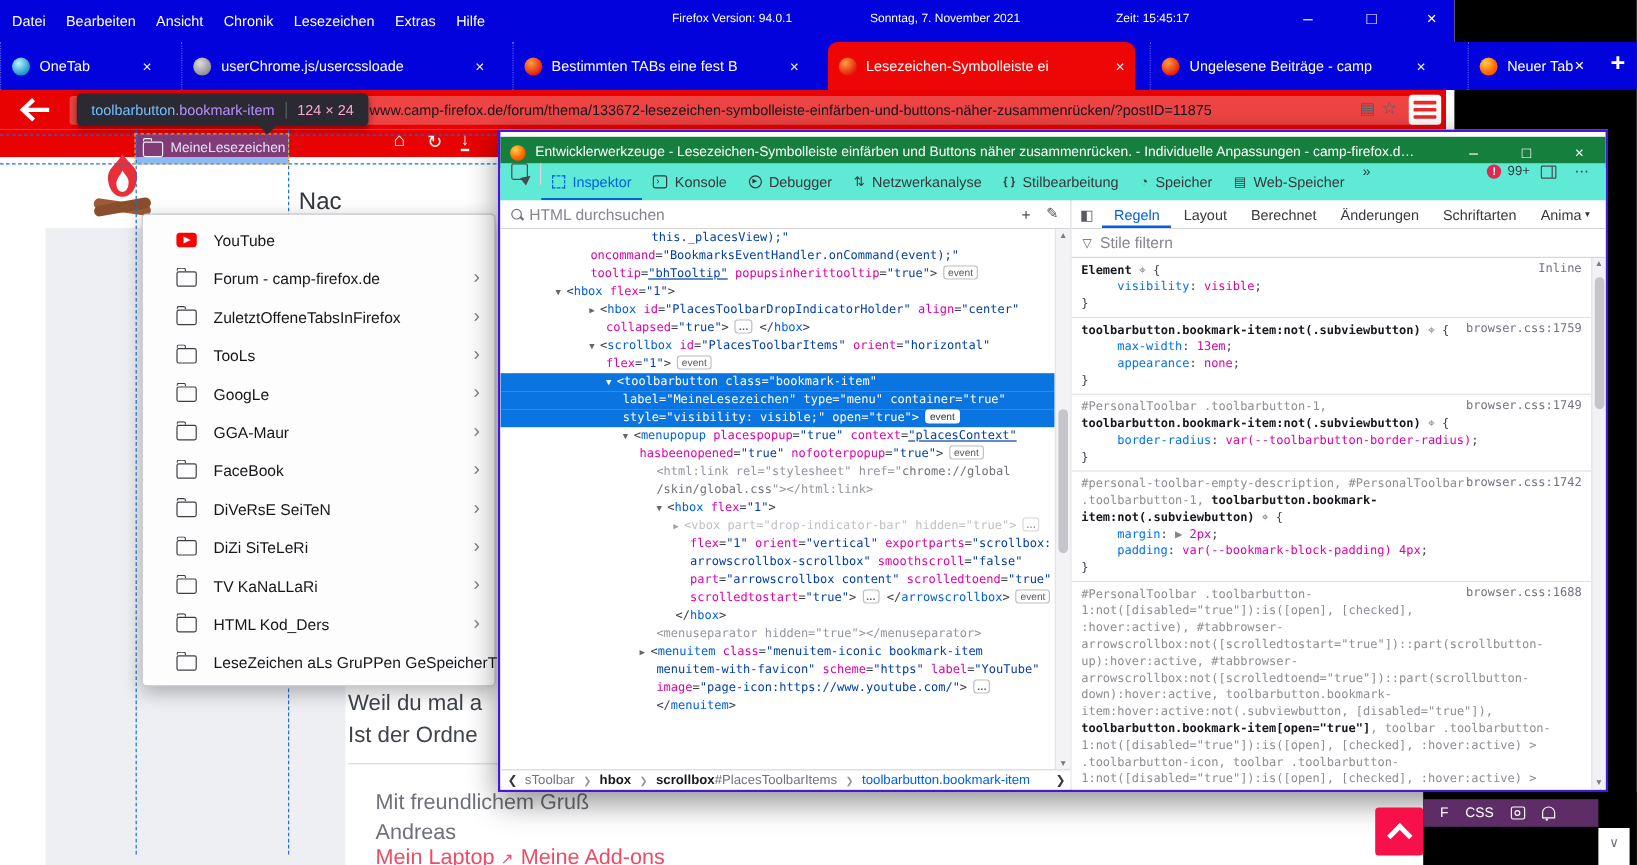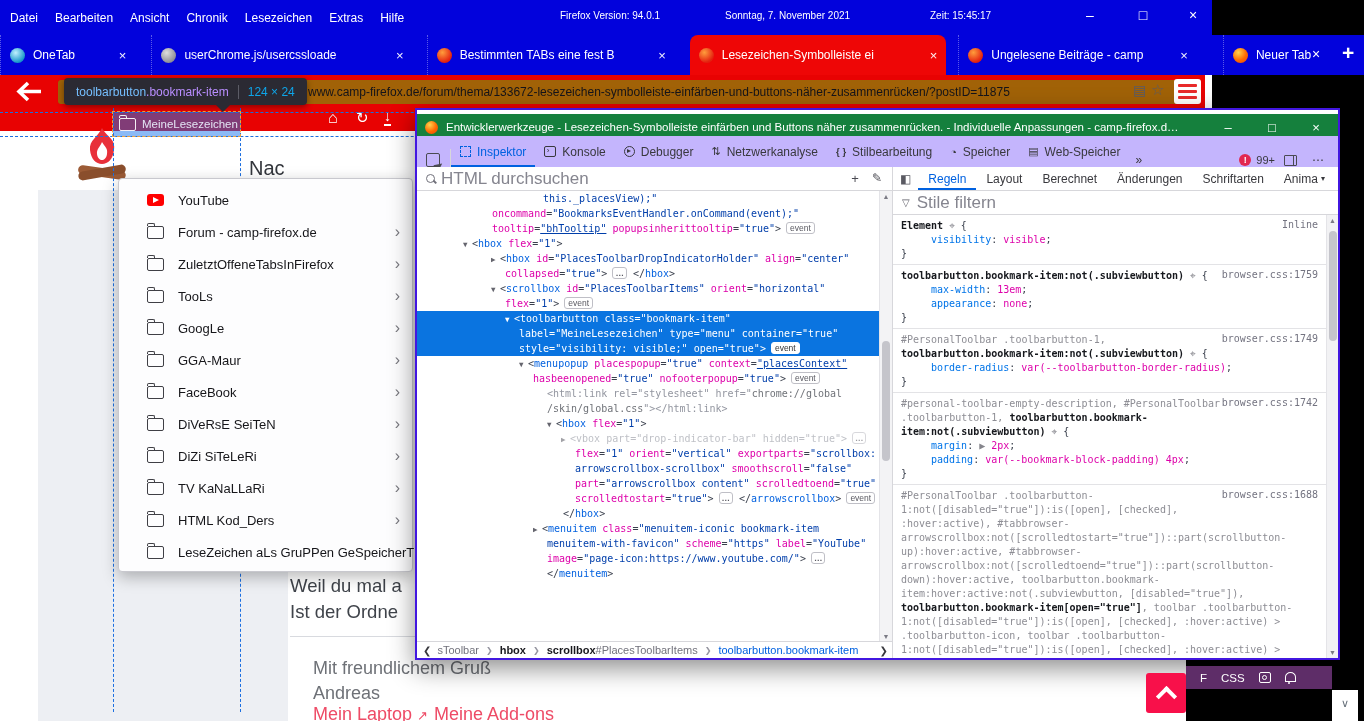--- a/index.html
+++ b/index.html
@@ -20,21 +20,21 @@
   .tab.active{background:#EE0606;border-radius:8px 8px 0 0;border-left:none}
   .tab .fav{flex:0 0 15px;width:15px;height:15px;border-radius:50%;margin-right:8px}
   .tab .tab-label{flex:1;overflow:hidden;text-overflow:clip}
   .tab .tab-close{margin-left:10px;font-size:13px;opacity:.95}
   .ic-pin{background:radial-gradient(circle at 38% 32%,#bff0ff,#1796c9 70%)}
   .ic-grey{background:radial-gradient(circle at 38% 32%,#ddd,#8a8a93 75%)}
   .ic-camp{background:radial-gradient(circle at 36% 30%,#ff9d3c,#e3200f 70%)}
   .ic-firefox{background:radial-gradient(circle at 36% 30%,#ffd24d,#ff6a00 55%,#e8420e)}
 
   #navbar{left:0;top:75px;width:1205px;height:33px;background:#E80202}
-  #urlbar{left:58px;top:80px;width:1130px;height:24px;background:#a16207;border-radius:3px;overflow:hidden}
+  #urlbar{left:58px;top:80px;width:1130px;height:24px;background:#ef4444;border-radius:3px;overflow:hidden}
   #url-text{position:absolute;left:250px;top:0;line-height:24px;font-size:12px;color:#15141a;white-space:nowrap}
   .url-icon{position:absolute;top:3px;font-size:14px;color:#5b5b66}
   #hamburger{left:1174px;top:79px;width:27px;height:25px;background:#fff;border-radius:3px;padding-top:2px;box-sizing:border-box}
   #hamburger i{display:block;height:3px;background:#E82A2A;margin:3px 4px;border-radius:1px}
 
   #bmbar{left:0;top:108px;width:1205px;height:23px;background:#E80202}
   .bm-ico{position:absolute;color:#fff;font-size:16px;top:109px}
 
   
   .guide-h{left:0;width:1205px;height:0;border-top:1px dashed #1C6FE0;z-index:30}
@@ -42,21 +42,21 @@
   #hl-btn{left:113px;top:112px;width:127px;height:24px;background:rgba(26,118,235,.5);outline:1.6px dashed #F0A33C;z-index:35;display:flex;align-items:center;padding-left:6px;box-sizing:border-box}
   #hl-btn .hl-label{color:rgba(235,243,255,.92);font-size:11.5px;margin-left:6px;white-space:nowrap}
   .ic-folder{width:15px;height:11px;border:1.5px solid #3F3F45;border-radius:2px;position:relative;display:inline-block;flex:0 0 auto}
   .ic-folder::before{content:"";position:absolute;top:-4px;left:-1.5px;width:6px;height:2px;border:1.5px solid #3F3F45;border-bottom:none;border-radius:2px 2px 0 0}
   .ic-folder.white, .ic-folder.white::before{border-color:rgba(255,255,255,.92)}
   #infobar{left:64px;top:78px;height:27px;background:#2B2A33;border-radius:4px;color:#D7D7DB;display:flex;align-items:center;padding:0 12px;font-size:12px;z-index:60;white-space:nowrap;box-shadow:0 2px 6px rgba(0,0,0,.4)}
   #infobar::after{content:"";position:absolute;left:152px;top:100%;border:7px solid transparent;border-top-color:#2B2A33}
   #infobar .if-tag{color:#75BFFF}
   #infobar .if-cls{color:#B98EFF}
   #infobar .if-sep{width:1px;height:14px;background:#5c5c66;margin:0 9px}
-  #infobar .if-dims{color:#0ea5e9}
+  #infobar .if-dims{color:#f9a8d4}
 
   
   #page-band{left:0;top:131px;width:1205px;height:59px;background:#fff}
   #page-head{left:249px;top:157px;font-size:20px;color:#33363C}
   #grey-col{left:38px;top:190px;width:250px;height:531px;background:#EDEFF3}
   #white-card{left:288px;top:190px;width:342px;height:531px;background:#fff}
   .post-q{font-size:18.5px;color:#3F434A}
   .post-sig{font-size:18px;color:#6E7177}
   .post-link{font-size:18px;color:#EE4B66}
   #post-hr{left:290px;top:636px;width:338px;height:0;border-top:1px solid #D8DADF}
@@ -72,21 +72,21 @@
   .ic-youtube{width:17px;height:12px;background:#F00;border-radius:3px;position:relative;display:inline-block;flex:0 0 auto}
   .ic-youtube::after{content:"";position:absolute;left:6px;top:2.5px;border-left:6px solid #fff;border-top:3.5px solid transparent;border-bottom:3.5px solid transparent}
 
   
   #devtools{left:415px;top:108px;width:925px;height:552px;background:#fff;border:2px solid #4217E0;box-sizing:border-box;z-index:100;box-shadow:0 8px 24px rgba(0,0,0,.45)}
   #dt-title{position:absolute;left:0;top:4px;width:100%;height:26px;background:#15803d;color:#fff;display:flex;align-items:center;font-size:11.5px}
   #dt-title .ff-ico{width:13px;height:13px;border-radius:50%;background:radial-gradient(circle at 36% 30%,#ffd24d,#ff6a00 55%,#e8420e);margin:0 8px}
   #dt-title .dt-ctrl{width:44px;text-align:center;font-size:13px}
   #dt-title .dt-title-text{flex:1;white-space:nowrap;overflow:hidden}
 
-  #dt-toolbar{position:absolute;left:0;top:26px;width:100%;height:31px;border-bottom:1px solid #D7D7DB;display:flex;align-items:flex-end;background:#c4b5fd}
+  #dt-toolbar{position:absolute;left:0;top:26px;width:100%;height:31px;border-bottom:1px solid #D7D7DB;display:flex;align-items:flex-start;background:#5eead4}
   .picker-icon{position:relative;width:12px;height:12px;border:1.4px solid #4a4a52;border-radius:2px;margin:0 10px 0 9px}
   .picker-icon::after{content:"";position:absolute;right:-4px;bottom:-4px;border-left:8px solid #4a4a52;border-top:4px solid transparent;border-bottom:4px solid transparent;transform:rotate(-38deg)}
   .dt-sep{width:1px;height:18px;background:#D7D7DB}
   .dt-tab{display:flex;align-items:center;gap:6px;padding:0 9px;height:100%;font-size:12px;color:#38383D}
   .dt-tab.active{color:#0061E0;box-shadow:inset 0 -2px 0 #0061E0}
   .dt-tab .tico{display:inline-flex;align-items:center;justify-content:center}
   .ic-inspector{width:9px;height:9px;border:1.4px dashed currentColor}
   .ic-console{width:10px;height:9px;border:1.3px solid currentColor;border-radius:2px;position:relative}
   .ic-console::after{content:"›";font-size:8px;position:absolute;left:1.5px;top:-1.5px}
   .ic-debugger{width:9px;height:9px;border:1.3px solid currentColor;border-radius:50%;position:relative}
@@ -98,21 +98,21 @@
   .dt-more{font-size:12px;color:#38383D;padding:0 6px}
   #dt-right{margin-left:auto;display:flex;align-items:center;gap:9px;padding-right:8px}
   .err-dot{width:12px;height:12px;border-radius:50%;background:#E22850;color:#fff;font-size:9px;font-weight:bold;text-align:center;line-height:12px}
   .err-count{font-size:11px;color:#38383D;margin-left:-4px}
   .ic-split{width:11px;height:9px;border:1.3px solid #4a4a52;border-radius:1px;position:relative}
   .ic-split::after{content:"";position:absolute;right:2px;top:0;bottom:0;border-left:1.3px solid #4a4a52}
 
   #dt-row3-left{position:absolute;left:0;top:57px;width:475px;height:24px;border-bottom:1px solid #D7D7DB;display:flex;align-items:center;background:#fff;box-sizing:border-box}
   .mag{position:relative;width:7px;height:7px;border:1.5px solid #71717B;border-radius:50%;margin:0 6px 0 9px}
   .mag::after{content:"";position:absolute;left:6px;top:6px;width:4px;height:1.5px;background:#71717B;transform:rotate(45deg)}
-  .ph-text{font-size:17px;color:#85858F}
+  .ph-text{font-size:13px;color:#85858F}
   #dt-row3-left .right-tools{margin-left:auto;display:flex;gap:13px;padding-right:10px;color:#4a4a52}
   #dt-divider{position:absolute;left:475px;top:57px;width:1px;height:491px;background:#D7D7DB}
   #dt-row3-right{position:absolute;left:476px;top:57px;right:0;height:24px;border-bottom:1px solid #D7D7DB;display:flex;align-items:center;background:#fff;box-sizing:border-box;overflow:hidden}
   .sb-dock{font-size:12px;color:#5a5a62;padding:0 7px}
   .sb-tab{font-size:12px;color:#38383D;padding:0 10px;height:100%;display:flex;align-items:center;gap:3px}
   .sb-tab.active{color:#0061E0;box-shadow:inset 0 -2px 0 #0061E0}
   .sb-caret{font-size:8px}
 
   
   #markup{position:absolute;left:0;top:81px;width:462px;height:451px;overflow:hidden;background:#fff}
@@ -471,20 +471,21 @@
       <div class="mline" style="padding-left: 116px;"><span class="sg a">hasbeenopened</span><span class="sg p">=</span><span class="sg v">"true"</span><span class="sg p"> </span><span class="sg a">nofooterpopup</span><span class="sg p">=</span><span class="sg v">"true"</span><span class="sg p">&gt;</span><span class="sg ev">event</span></div>
       <div class="mline" style="padding-left: 130px;"><span class="sg g">&lt;html:link rel="stylesheet" href="</span><span class="sg gd">chrome://global</span></div>
       <div class="mline" style="padding-left: 130px;"><span class="sg gd">/skin/global.css</span><span class="sg g">"&gt;&lt;/html:link&gt;</span></div>
       <div class="mline" style="padding-left: 130px;"><span class="sg ar">▼ </span><span class="sg p">&lt;</span><span class="sg t">hbox</span><span class="sg p"> </span><span class="sg a">flex</span><span class="sg p">=</span><span class="sg v">"1"</span><span class="sg p">&gt;</span></div>
       <div class="mline dim" style="padding-left: 144px;"><span class="sg ar">▶ </span><span class="sg g">&lt;vbox part="drop-indicator-bar" hidden="true"&gt;</span><span class="sg dots">…</span></div>
       <div class="mline" style="padding-left: 158px;"><span class="sg a">flex</span><span class="sg p">=</span><span class="sg v">"1"</span><span class="sg p"> </span><span class="sg a">orient</span><span class="sg p">=</span><span class="sg v">"vertical"</span><span class="sg p"> </span><span class="sg a">exportparts</span><span class="sg p">=</span><span class="sg v">"scrollbox:</span></div>
       <div class="mline" style="padding-left: 158px;"><span class="sg v">arrowscrollbox-scrollbox"</span><span class="sg p"> </span><span class="sg a">smoothscroll</span><span class="sg p">=</span><span class="sg v">"false"</span></div>
       <div class="mline" style="padding-left: 158px;"><span class="sg a">part</span><span class="sg p">=</span><span class="sg v">"arrowscrollbox content"</span><span class="sg p"> </span><span class="sg a">scrolledtoend</span><span class="sg p">=</span><span class="sg v">"true"</span></div>
       <div class="mline" style="padding-left: 158px;"><span class="sg a">scrolledtostart</span><span class="sg p">=</span><span class="sg v">"true"</span><span class="sg p">&gt;</span><span class="sg dots">…</span><span class="sg p"> &lt;/</span><span class="sg t">arrowscrollbox</span><span class="sg p">&gt;</span><span class="sg ev">event</span></div>
       <div class="mline" style="padding-left: 146px;"><span class="sg p">&lt;/</span><span class="sg t">hbox</span><span class="sg p">&gt;</span></div>
+      <div class="mline" style="padding-left: 130px;"><span class="sg g">&lt;menuseparator hidden="true"&gt;&lt;/menuseparator&gt;</span></div>
       <div class="mline" style="padding-left: 116px;"><span class="sg ar">▶ </span><span class="sg p">&lt;</span><span class="sg t">menuitem</span><span class="sg p"> </span><span class="sg a">class</span><span class="sg p">=</span><span class="sg v">"menuitem-iconic bookmark-item</span></div>
       <div class="mline" style="padding-left: 130px;"><span class="sg v">menuitem-with-favicon"</span><span class="sg p"> </span><span class="sg a">scheme</span><span class="sg p">=</span><span class="sg v">"https"</span><span class="sg p"> </span><span class="sg a">label</span><span class="sg p">=</span><span class="sg v">"YouTube"</span></div>
       <div class="mline" style="padding-left: 130px;"><span class="sg a">image</span><span class="sg p">=</span><span class="sg v">"page-icon:https://www.youtube.com/"</span><span class="sg p">&gt;</span><span class="sg dots">…</span></div>
       <div class="mline" style="padding-left: 130px;"><span class="sg p">&lt;/</span><span class="sg t">menuitem</span><span class="sg p">&gt;</span></div>
     </div>
   <div id="m-scroll">
     <span class="scr-arr" style="top:2px">▲</span>
     <div class="scr-thumb" style="top:150px;height:120px"></div>
     <span class="scr-arr" style="bottom:2px">▼</span>
   </div>

